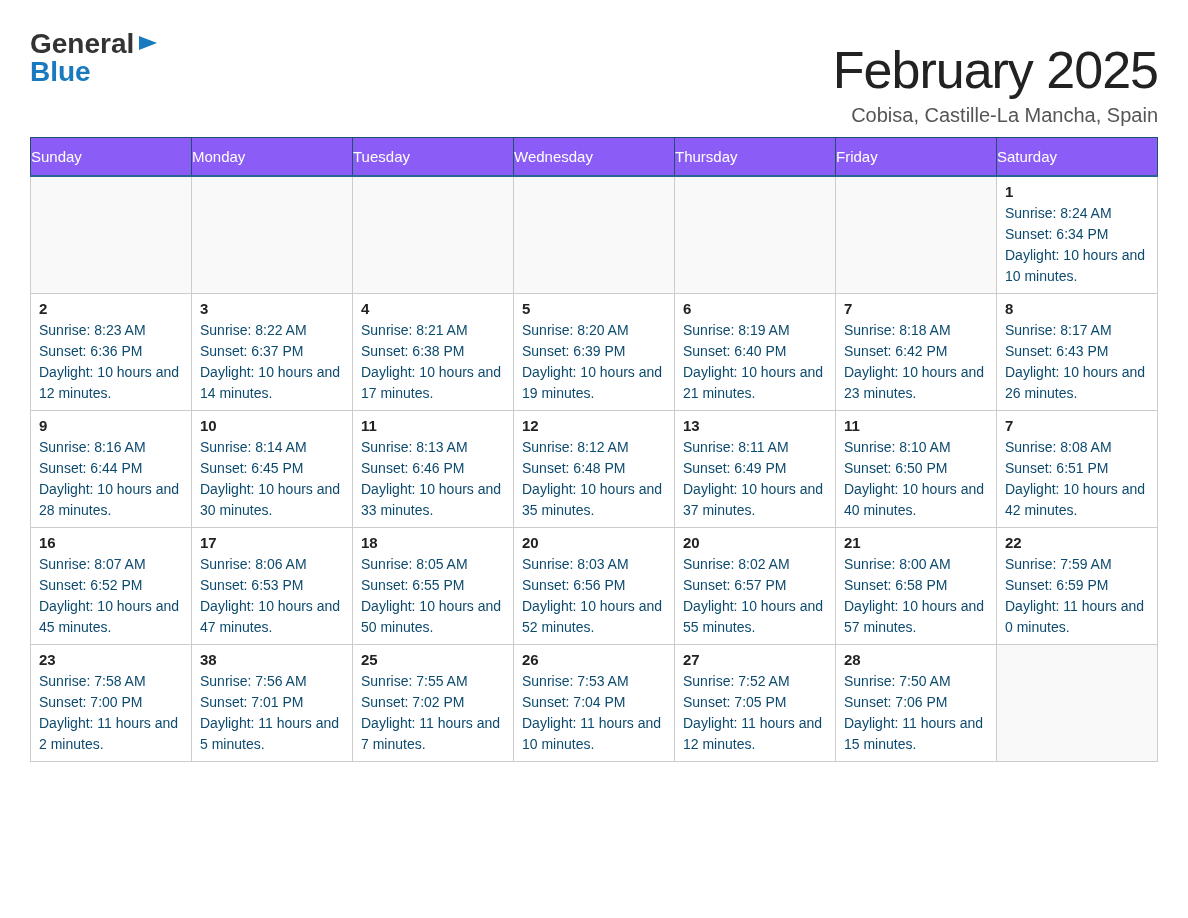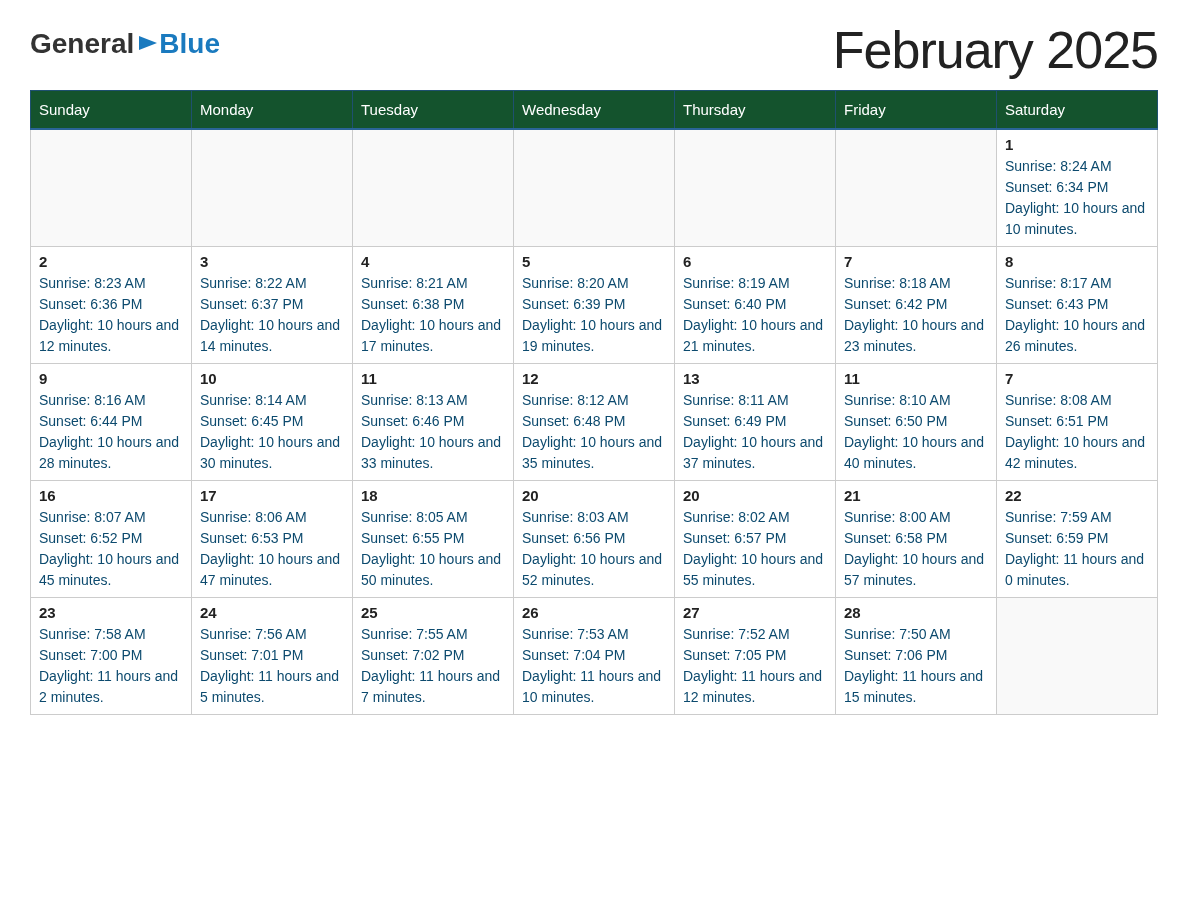--- a/index.html
+++ b/index.html
@@ -11,21 +11,21 @@
       padding: 20px 30px;
     }
     .header-area {
       display: flex;
       justify-content: space-between;
       align-items: flex-start;
       margin-bottom: 10px;
     }
     .logo {
       display: flex;
-      flex-direction: row;
+      flex-direction: column;
       align-items: flex-start;
       margin-top: 10px;
     }
     .logo-text-general {
       font-size: 28px;
       font-weight: bold;
       color: #333;
       line-height: 1;
     }
     .logo-text-blue {
@@ -33,41 +33,42 @@
       font-weight: bold;
       color: #1a7abf;
       line-height: 1;
     }
     .logo-row {
       display: flex;
       align-items: center;
     }
     .title-area {
       text-align: right;
+      margin-top: 20px;
     }
     .cal-title {
       font-size: 52px;
       font-weight: normal;
       color: #222;
       letter-spacing: -1px;
     }
     .cal-subtitle {
       font-size: 20px;
       color: #555;
       margin-top: 4px;
     }
     table {
       width: 100%;
       border-collapse: collapse;
       table-layout: fixed;
     }
     thead tr th {
-      background-color: #14532d;
+      background-color: #8b5cf6;
       color: #fff;
-      padding: 10px 8px;
+      padding: 10px 0;
       text-align: left;
       font-size: 15px;
       font-weight: normal;
       border: 1px solid #1e5070;
     }
     tbody tr td {
       border: 1px solid #ccc;
       vertical-align: top;
       padding: 6px 8px;
       height: 110px;
@@ -103,20 +104,21 @@
       <span style="display:inline-block; margin-left:3px; margin-top:2px;">
         <svg width="22" height="22" viewBox="0 0 22 22">
           <polygon points="2,4 20,11 2,18" fill="#1a7abf"></polygon>
         </svg>
       </span>
     </div>
     <span class="logo-text-blue">Blue</span>
   </div>
   <div class="title-area">
     <div class="cal-title">February 2025</div>
+    <div class="cal-subtitle">Cobisa, Castille-La Mancha, Spain</div>
   </div>
 </div>
 
 <table>
   <thead>
     <tr>
     <th>Sunday</th>
         <th>Monday</th>
         <th>Tuesday</th>
         <th>Wednesday</th>
@@ -227,21 +229,21 @@
           <span class="day-num">22</span>
           <div class="day-info">Sunrise: 7:59 AM<br>Sunset: 6:59 PM<br>Daylight: 11 hours and 0 minutes.</div>
         </td>
       </tr>
       <tr>
         <td>
           <span class="day-num">23</span>
           <div class="day-info">Sunrise: 7:58 AM<br>Sunset: 7:00 PM<br>Daylight: 11 hours and 2 minutes.</div>
         </td>
         <td>
-          <span class="day-num">24</span>
+          <span class="day-num">38</span>
           <div class="day-info">Sunrise: 7:56 AM<br>Sunset: 7:01 PM<br>Daylight: 11 hours and 5 minutes.</div>
         </td>
         <td>
           <span class="day-num">25</span>
           <div class="day-info">Sunrise: 7:55 AM<br>Sunset: 7:02 PM<br>Daylight: 11 hours and 7 minutes.</div>
         </td>
         <td>
           <span class="day-num">26</span>
           <div class="day-info">Sunrise: 7:53 AM<br>Sunset: 7:04 PM<br>Daylight: 11 hours and 10 minutes.</div>
         </td>

